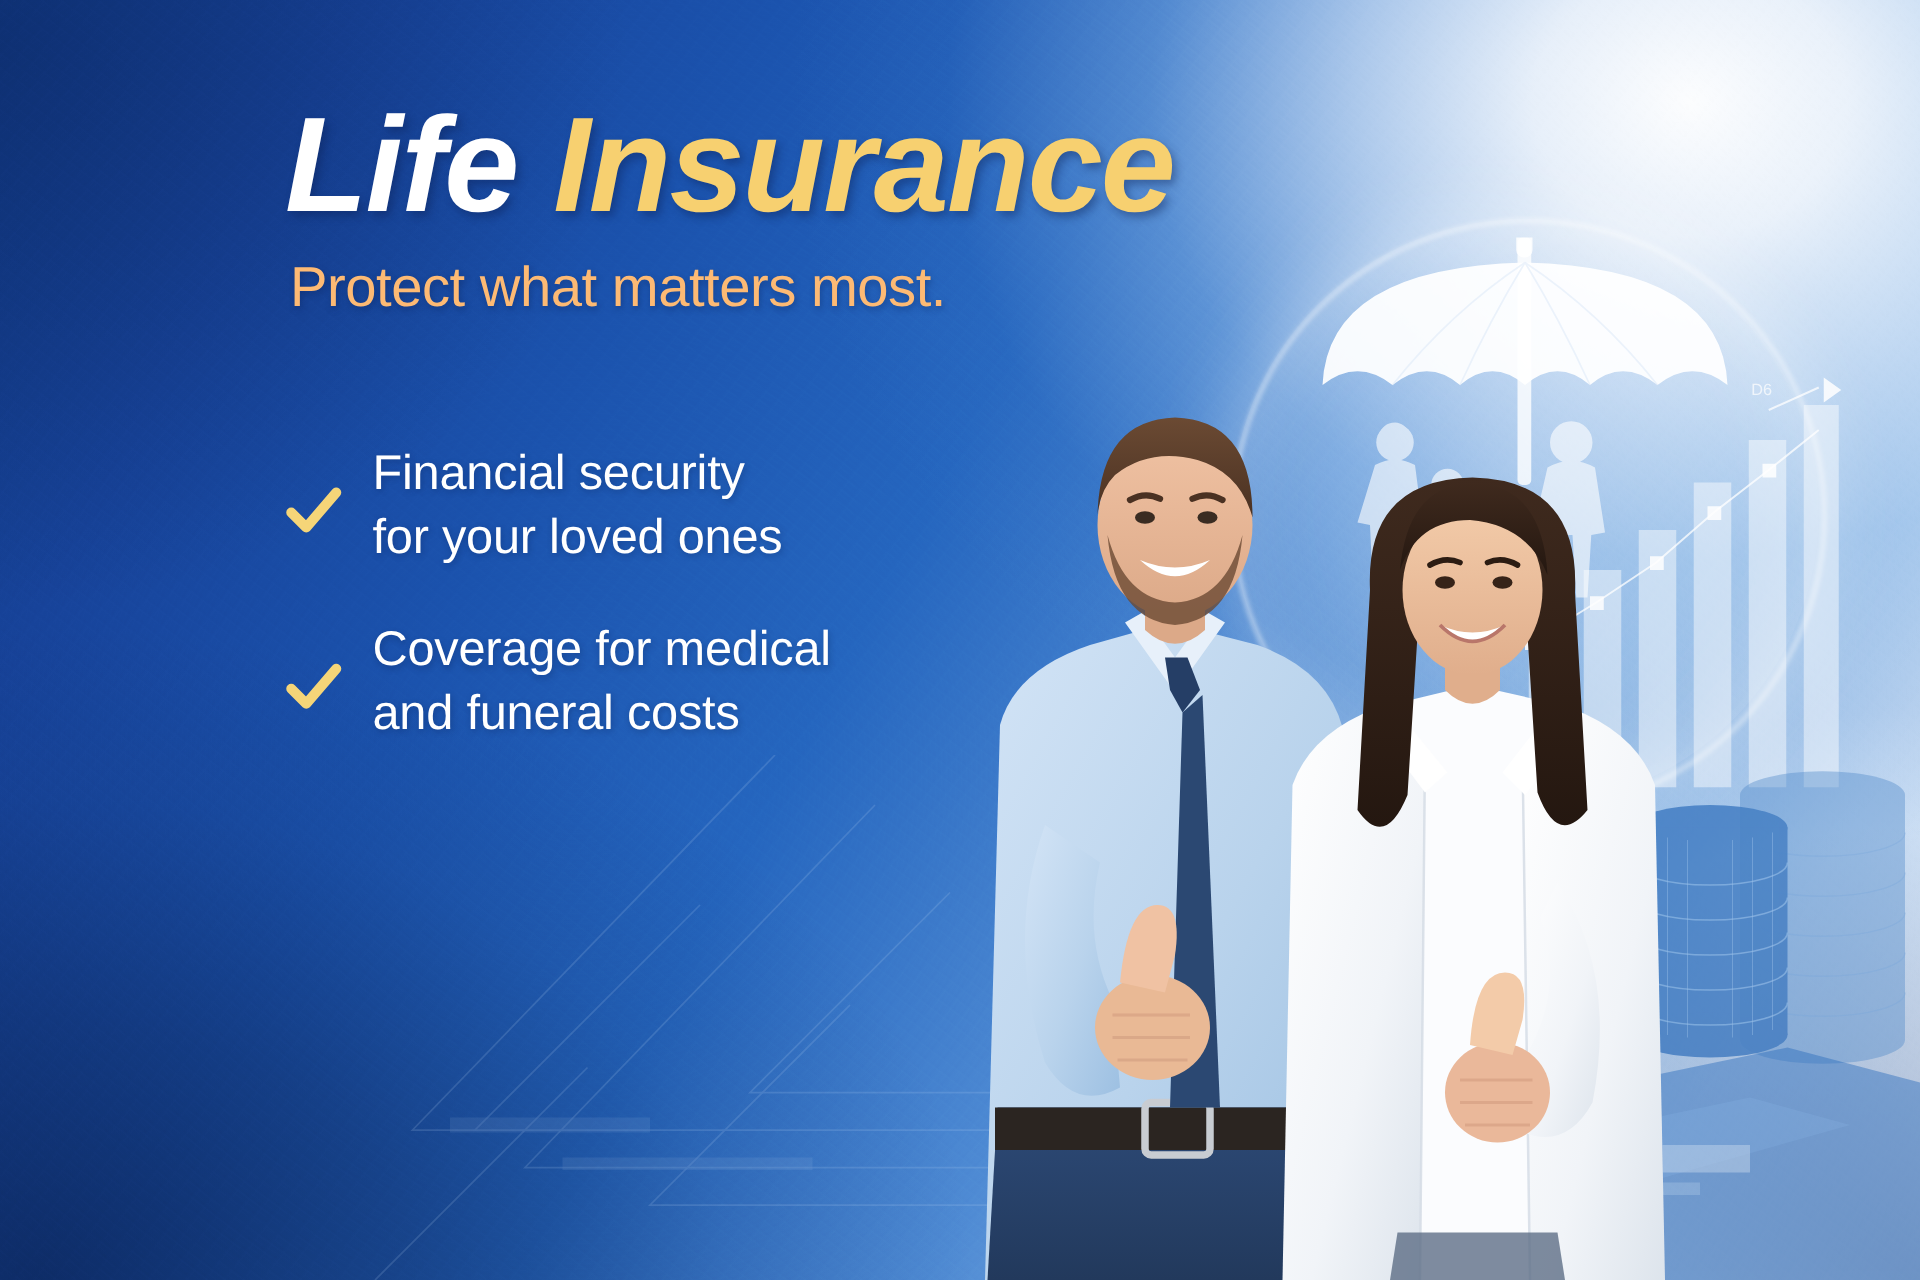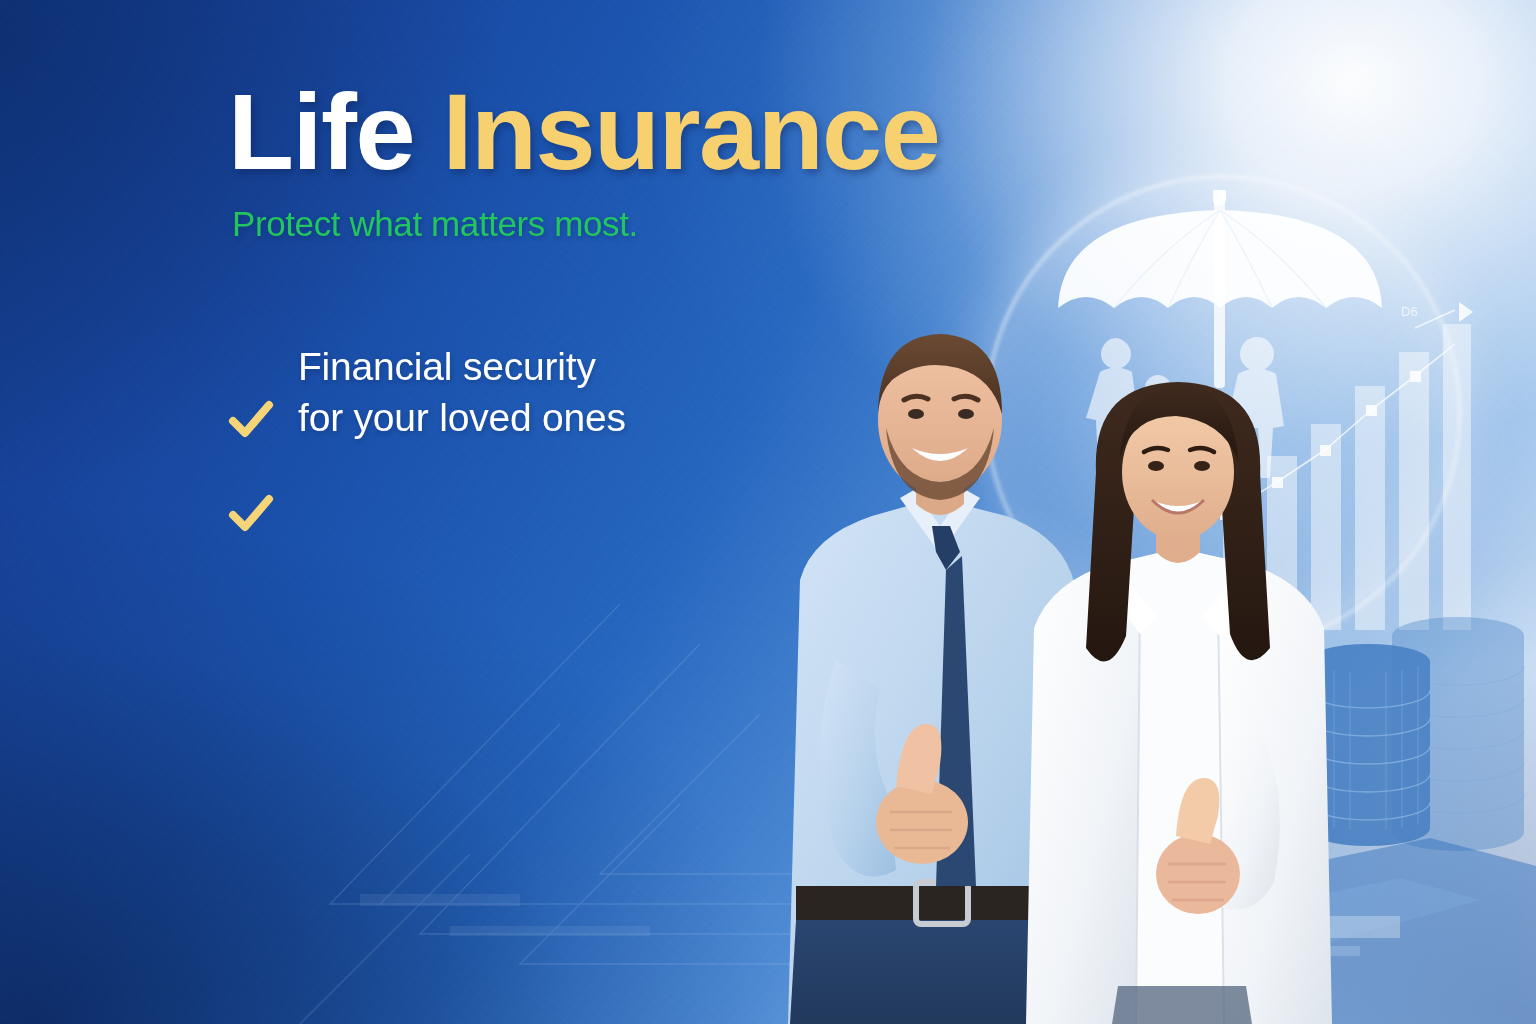--- a/index.html
+++ b/index.html
@@ -150,42 +150,43 @@
   }
 
   .headline {
     font-size: 108px;
     line-height: 1.0;
     font-weight: 700;
     letter-spacing: -1.5px;
     margin: 0;
     white-space: nowrap;
     text-shadow: 3px 4px 7px rgba(10,30,80,0.38);
+    font-style: italic;
   }
   .headline .w1 { color: #FFFFFF; }
   .headline .w2 { color: #F7D070; }
 
   .subtitle {
     margin: 18px 0 0 4px;
-    font-size: 35px;
+    font-size: 45px;
     font-weight: 400;
-    color: #22c55e;
+    color: #fdba74;
     letter-spacing: -0.4px;
     white-space: nowrap;
     text-shadow: 1px 2px 5px rgba(10,30,80,0.35);
   }
 
   .bullets {
     margin: 98px 0 0 0;
     padding: 0;
     list-style: none;
   }
   .bullet {
     display: flex;
-    align-items: flex-end;
+    align-items: center;
     margin-bottom: 40px;
   }
   .bullet:last-child { margin-bottom: 0; }
 
   .check-icon {
     flex: 0 0 auto;
     width: 46px;
     height: 46px;
     margin-right: 24px;
     margin-top: 8px;
@@ -484,19 +485,21 @@
           <path d="M5 24 L17 36 L41 8" stroke="#F5D578" stroke-width="8" fill="none" stroke-linecap="round" stroke-linejoin="round"></path>
         </svg>
         <span class="bullet-text">Financial security
 for your loved ones</span>
       </li>
 
       <li class="bullet">
         <svg class="check-icon" viewBox="0 0 46 46">
           <path d="M5 24 L17 36 L41 8" stroke="#F5D578" stroke-width="8" fill="none" stroke-linecap="round" stroke-linejoin="round"></path>
         </svg>
+        <span class="bullet-text">Coverage for medical
+and funeral costs</span>
       </li>
 
 
     </ul>
   </div>
 
 </div>
 
 </body></html>

